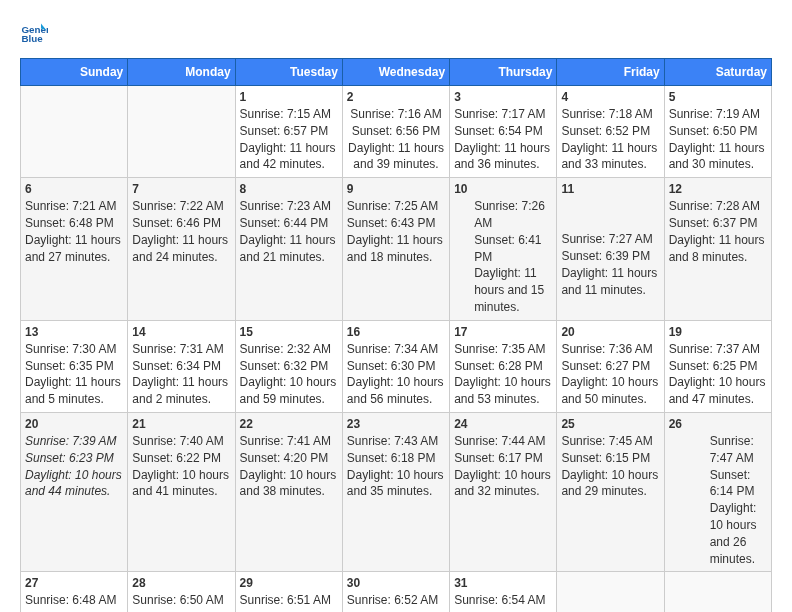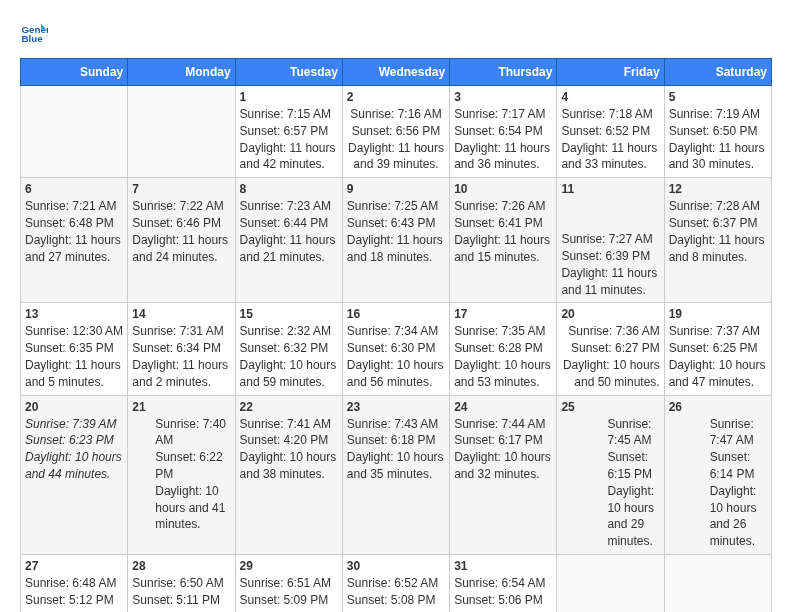--- a/index.html
+++ b/index.html
@@ -166,41 +166,41 @@
 Daylight: 11 hours and 21 minutes.</div>
         </td>
         <td>
           <span class="day-num">9</span>
           <div class="cell-detail" style="white-space: pre-line;">Sunrise: 7:25 AM
 Sunset: 6:43 PM
 Daylight: 11 hours and 18 minutes.</div>
         </td>
         <td>
           <span class="day-num">10</span>
-          <div class="cell-detail" style="white-space: pre-line;">Sunrise: 7:26 AM
+          <div class="cell-detail" style="white-space: pre-line; margin-left: 20px;">Sunrise: 7:26 AM
 Sunset: 6:41 PM
 Daylight: 11 hours and 15 minutes.</div>
         </td>
         <td>
           <span class="day-num">11</span>
           <div class="cell-detail" style="white-space: pre-line; margin-top: 35px;">Sunrise: 7:27 AM
 Sunset: 6:39 PM
 Daylight: 11 hours and 11 minutes.</div>
         </td>
         <td>
           <span class="day-num">12</span>
           <div class="cell-detail" style="white-space: pre-line;">Sunrise: 7:28 AM
 Sunset: 6:37 PM
 Daylight: 11 hours and 8 minutes.</div>
         </td>
       </tr>
       <tr>
         <td>
           <span class="day-num">13</span>
-          <div class="cell-detail" style="white-space: pre-line;">Sunrise: 12:30 AM
+          <div class="cell-detail" style="white-space: pre-line;">Sunrise: 7:30 AM
 Sunset: 6:35 PM
 Daylight: 11 hours and 5 minutes.</div>
         </td>
         <td>
           <span class="day-num">14</span>
           <div class="cell-detail" style="white-space: pre-line;">Sunrise: 7:31 AM
 Sunset: 6:34 PM
 Daylight: 11 hours and 2 minutes.</div>
         </td>
         <td>
@@ -216,41 +216,41 @@
 Daylight: 10 hours and 56 minutes.</div>
         </td>
         <td>
           <span class="day-num">17</span>
           <div class="cell-detail" style="white-space: pre-line;">Sunrise: 7:35 AM
 Sunset: 6:28 PM
 Daylight: 10 hours and 53 minutes.</div>
         </td>
         <td>
           <span class="day-num">20</span>
-          <div class="cell-detail" style="white-space: pre-line; text-align: right;">Sunrise: 7:36 AM
+          <div class="cell-detail" style="white-space: pre-line;">Sunrise: 7:36 AM
 Sunset: 6:27 PM
 Daylight: 10 hours and 50 minutes.</div>
         </td>
         <td>
           <span class="day-num">19</span>
           <div class="cell-detail" style="white-space: pre-line;">Sunrise: 7:37 AM
 Sunset: 6:25 PM
 Daylight: 10 hours and 47 minutes.</div>
         </td>
       </tr>
       <tr>
         <td>
           <span class="day-num">20</span>
           <div class="cell-detail" style="white-space: pre-line; font-style: italic;">Sunrise: 7:39 AM
 Sunset: 6:23 PM
 Daylight: 10 hours and 44 minutes.</div>
         </td>
         <td>
           <span class="day-num">21</span>
-          <div class="cell-detail" style="white-space: pre-line; margin-left: 23px;">Sunrise: 7:40 AM
+          <div class="cell-detail" style="white-space: pre-line;">Sunrise: 7:40 AM
 Sunset: 6:22 PM
 Daylight: 10 hours and 41 minutes.</div>
         </td>
         <td>
           <span class="day-num">22</span>
           <div class="cell-detail" style="white-space: pre-line;">Sunrise: 7:41 AM
 Sunset: 4:20 PM
 Daylight: 10 hours and 38 minutes.</div>
         </td>
         <td>
@@ -260,21 +260,21 @@
 Daylight: 10 hours and 35 minutes.</div>
         </td>
         <td>
           <span class="day-num">24</span>
           <div class="cell-detail" style="white-space: pre-line;">Sunrise: 7:44 AM
 Sunset: 6:17 PM
 Daylight: 10 hours and 32 minutes.</div>
         </td>
         <td>
           <span class="day-num">25</span>
-          <div class="cell-detail" style="white-space: pre-line; margin-left: 46px;">Sunrise: 7:45 AM
+          <div class="cell-detail" style="white-space: pre-line;">Sunrise: 7:45 AM
 Sunset: 6:15 PM
 Daylight: 10 hours and 29 minutes.</div>
         </td>
         <td>
           <span class="day-num">26</span>
           <div class="cell-detail" style="white-space: pre-line; margin-left: 41px;">Sunrise: 7:47 AM
 Sunset: 6:14 PM
 Daylight: 10 hours and 26 minutes.</div>
         </td>
       </tr>

